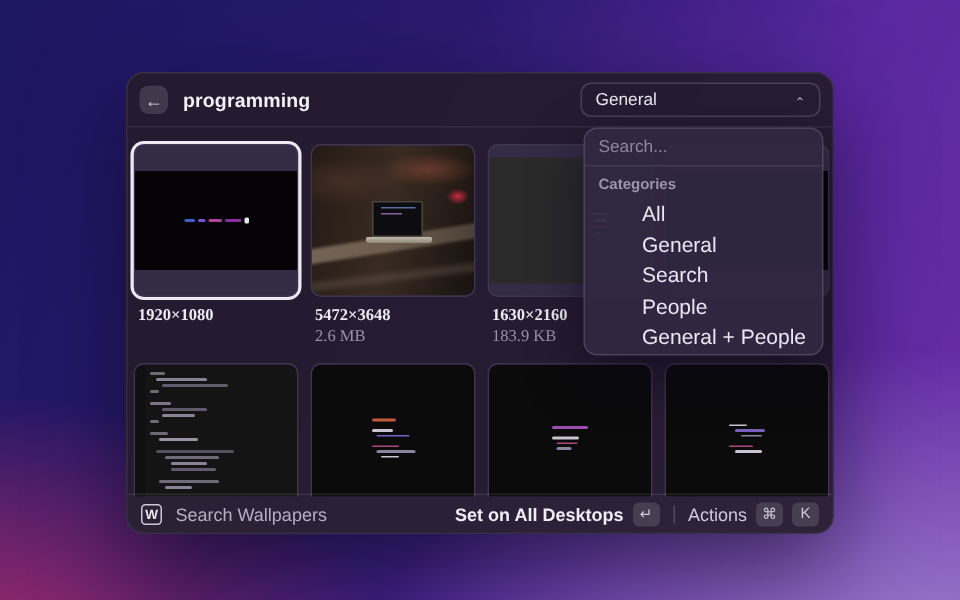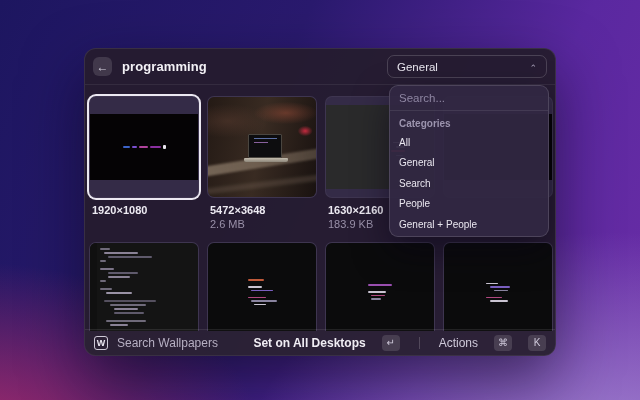--- a/index.html
+++ b/index.html
@@ -26,21 +26,21 @@
     border-bottom:1px solid rgba(255,255,255,0.07); }
   .back-btn { width:19px; height:19px; border-radius:6px; background:rgba(255,255,255,0.13);
     color:#d9d5e2; font-size:12px; line-height:1; display:flex; align-items:center; justify-content:center; cursor:default; }
   .title { margin-left:10px; font-size:13px; font-weight:700; color:#f3f1f6; letter-spacing:0.1px; }
   .select { margin-left:auto; width:160px; height:23px; border:1px solid rgba(255,255,255,0.17);
     border-radius:7px; display:flex; align-items:center; padding:0 9px; font-size:11.5px; color:#eae7f0; }
   .select .chev { margin-left:auto; color:#a79fb8; font-size:9px; transform:translateY(1px); }
 
   
   .content { position:relative; height:246px; overflow:hidden; padding:11px 4px 0 4px; }
-  .tile-row { display:flex; gap:8px; }
+  .tile-row { display:flex; gap:8px;font-family:Liberation Serif, serif; }
   .tile-row.second { margin-top:12px; }
   .tile { width:110px; flex:0 0 110px; }
   .tile-card { height:102px; border-radius:7px; background:#342b47; position:relative; overflow:hidden;
     border:1px solid rgba(255,255,255,0.05); }
   .tile.selected .tile-card { box-shadow:0 0 0 2px #ece9f2; }
   .res { margin:6px 0 0 3px; font-size:11px; font-weight:700; color:#edeaf2; }
   .size { margin:2px 0 0 3px; font-size:11px; color:#9a91a9; }
 
   
   .letterbox { position:absolute; left:0; right:0; top:17px; bottom:17px; background:#050305;
@@ -78,38 +78,38 @@
   .code-lines > div { height:2px; margin-bottom:2px; border-radius:1px; }
   .snippet .code-lines > div { height:1.5px; margin-bottom:2px; }
 
   
   .footer { position:absolute; left:0; right:0; bottom:0; height:26px;
     border-top:1px solid rgba(255,255,255,0.08); background:rgba(255,255,255,0.025);
     display:flex; align-items:center; padding:0 9px; }
   .app-icon { width:14px; height:14px; border-radius:3px; border:1px solid rgba(235,230,242,0.85);
     color:#ece8f2; font-size:9px; font-weight:700; display:flex; align-items:center; justify-content:center; }
   .app-label { margin-left:9px; font-size:12px; color:#b6afc2; }
-  .footer-right { margin-left:auto; display:flex; align-items:center; gap:16px;justify-content:center; }
+  .footer-right { margin-left:auto; display:flex; align-items:center; gap:6px;justify-content:center; }
   .primary-label { font-size:12px; font-weight:700; color:#f0edf4; }
   .key { min-width:18px; height:16px; padding:0 4px; border-radius:4px; background:rgba(255,255,255,0.13);
     color:#cfc9da; font-size:10px; display:flex; align-items:center; justify-content:center; }
   .vdiv { width:1px; height:12px; background:rgba(255,255,255,0.18); margin:0 3px; }
   .actions-label { font-size:12px; color:#cfc9da; }
 
   
   .dropdown { position:absolute; left:304px; top:36px; width:160px; height:152px; z-index:9;
     border-radius:9px; background:rgba(49,39,66,0.94);
     border:1px solid rgba(255,255,255,0.14);
     box-shadow:0 14px 34px rgba(8,4,20,0.5); overflow:hidden; }
   .dd-search { width:100%; height:25px; background:transparent; border:none; outline:none;
     border-bottom:1px solid rgba(255,255,255,0.09); padding:0 9px;
     font-family:"Liberation Sans", sans-serif; font-size:11.5px; color:#e9e6ef; }
   .dd-search::placeholder { color:#8e86a2; }
   .dd-section { padding:7px 9px 3px 9px; font-size:10px; font-weight:700; color:#9c94ae; }
-  .dd-item { height:20.5px; display:flex; align-items:center; padding:0 9px; font-size:10px; color:#e9e6ef; }
+  .dd-item { height:20.5px; display:flex; align-items:center; padding:0 9px; font-size:14px; color:#e9e6ef;margin-left:29px; }
 </style>
 </head>
 <body>
 
 <div class="window">
 
   <div class="header">
     <div class="back-btn">
       <span>←</span>
     </div>

